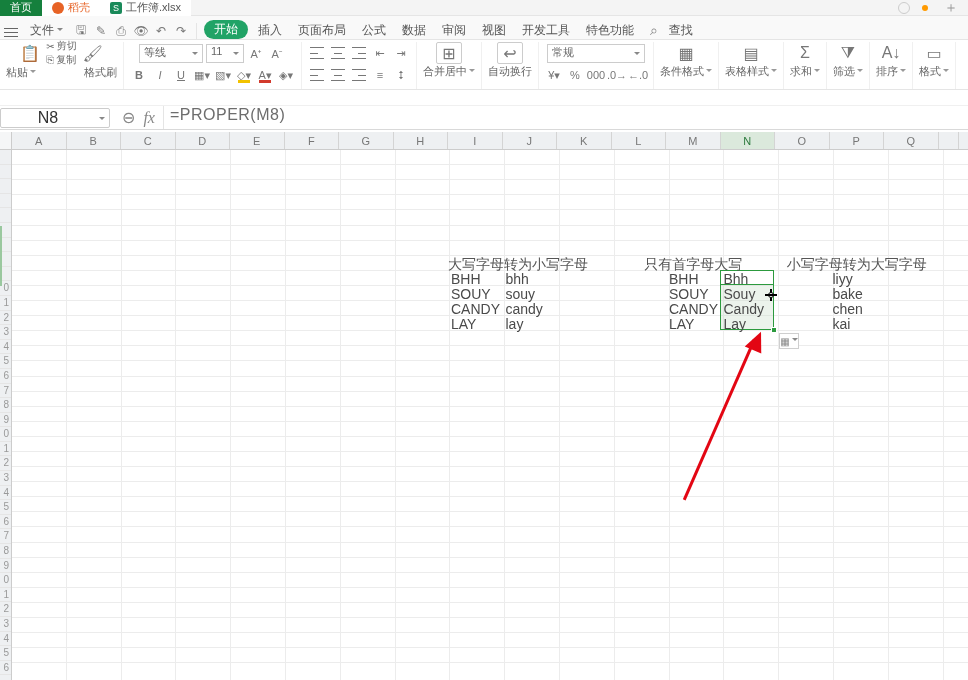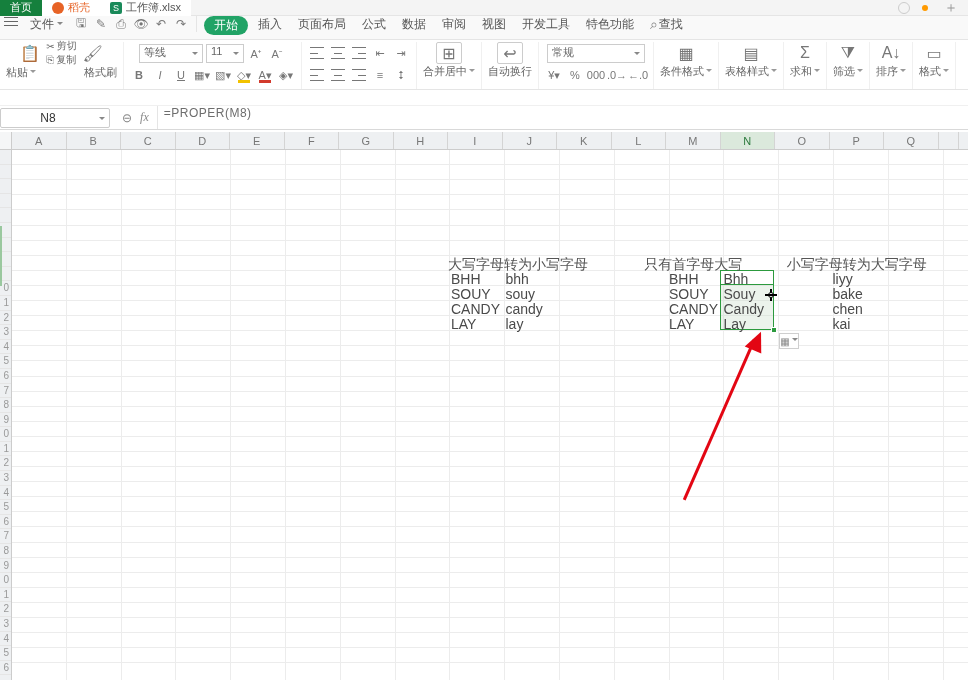--- a/index.html
+++ b/index.html
@@ -37,36 +37,36 @@
   .tab.file { background: #fff; color: #555; }
   .doc-dot { width:12px;height:12px; border-radius:50%; background:#e76326; display:inline-block;}
   .xls-icon { width:12px;height:12px;background:#1a8a5a;border-radius:2px;display:inline-block;color:#fff;text-align:center;line-height:12px;font-size:9px;}
   .tab-spacer { flex:1; }
   .tab-sun { width:12px;height:12px;border-radius:50%;border:1px solid #ccc;display:inline-block; margin:0 6px;}
   .tab-dot { width:6px;height:6px;border-radius:50%;background:#ff9a00;display:inline-block;margin:0 6px;}
   .tab-plus { color:#999; font-size:14px; padding:0 10px;}
 
   
   .menubar {
-    display:flex; align-items:flex-start; height:24px;
+    display:flex; align-items:flex-end; height:24px;
     background:#f9f9f9; border-bottom:1px solid #e5e5e5;
     padding:0 4px; gap:4px; font-size:12px; color:#555;
   }
   .hamburger { width:14px;height:12px; position:relative; margin-right:2px;}
   .hamburger::before,.hamburger::after,.hamburger span{
     content:""; position:absolute;left:0;right:0;height:1px;background:#666;
   }
   .hamburger::before{top:1px;}
   .hamburger span{top:5px;}
   .hamburger::after{top:9px;}
   .mn { padding:0 6px; cursor:default;}
   .mn.drop::after{content:"";display:inline-block;border:3px solid transparent;border-top-color:#888;margin-left:3px;vertical-align:middle;}
   .mn-icon{width:16px;height:16px;display:inline-flex;align-items:center;justify-content:center;color:#777;}
   .mn.pill{background:#21a366;color:#fff;border-radius:10px;padding:1px 10px;}
-  .mn-search{display:flex;align-items:center;gap:1px;padding:0 6px;}
+  .mn-search{display:flex;align-items:center;gap:11px;padding:0 6px;}
   .search-glyph::before{content:"⌕";color:#888;font-size:14px;}
   .mn-sep{width:1px;height:16px;background:#e5e5e5;margin:0 3px;}
 
   
   .ribbon {
     display:flex; align-items:flex-start; height:50px;
     border-bottom:1px solid #e5e5e5; background:#fff;
     padding:2px 0 0 0; font-size:11px; color:#666;
     overflow:hidden;
   }
@@ -87,21 +87,21 @@
   .colbarR::after{background:#d23a2d;}
   .al{width:14px;height:12px;display:inline-flex;flex-direction:column;justify-content:space-between;}
   .al span{height:1px;background:#777;display:block;}
   .al.left span:nth-child(2){width:60%;}
   .al.center span:nth-child(2){width:60%;margin:0 auto;}
   .al.right span:nth-child(2){width:60%;margin-left:auto;}
 
   
   .fbar {
     display:flex; align-items:center; height:24px; border-bottom:1px solid #d9d9d9;
-    background:#fff; font-size:12px; color:#333;
+    background:#fff; font-size:16px; color:#333;
   }
   .namebox{width:110px;height:20px;border:1px solid #ccc;border-radius:2px;margin:0 4px 0 0;display:flex;align-items:center;padding:0 14px 0 0;position:relative;}
   .namebox span{flex:1;text-align:center;color:#333;}
   .namebox::after{content:"";position:absolute;right:4px;top:8px;border:3px solid transparent;border-top-color:#888;}
   .fx-icons{display:flex;align-items:center;gap:8px;padding:0 8px;color:#888;}
   .fx-lbl{font-style:italic;font-family:"Times New Roman",serif;}
   .fx-input{flex:1;border-left:1px solid #e5e5e5;height:100%;padding:0 6px;display:flex;align-items:flex-start;color:#6d6d6d;letter-spacing:0.5px;}
 
   
   .grid-wrap{position:absolute;top:132px;left:0;right:0;bottom:0;}

